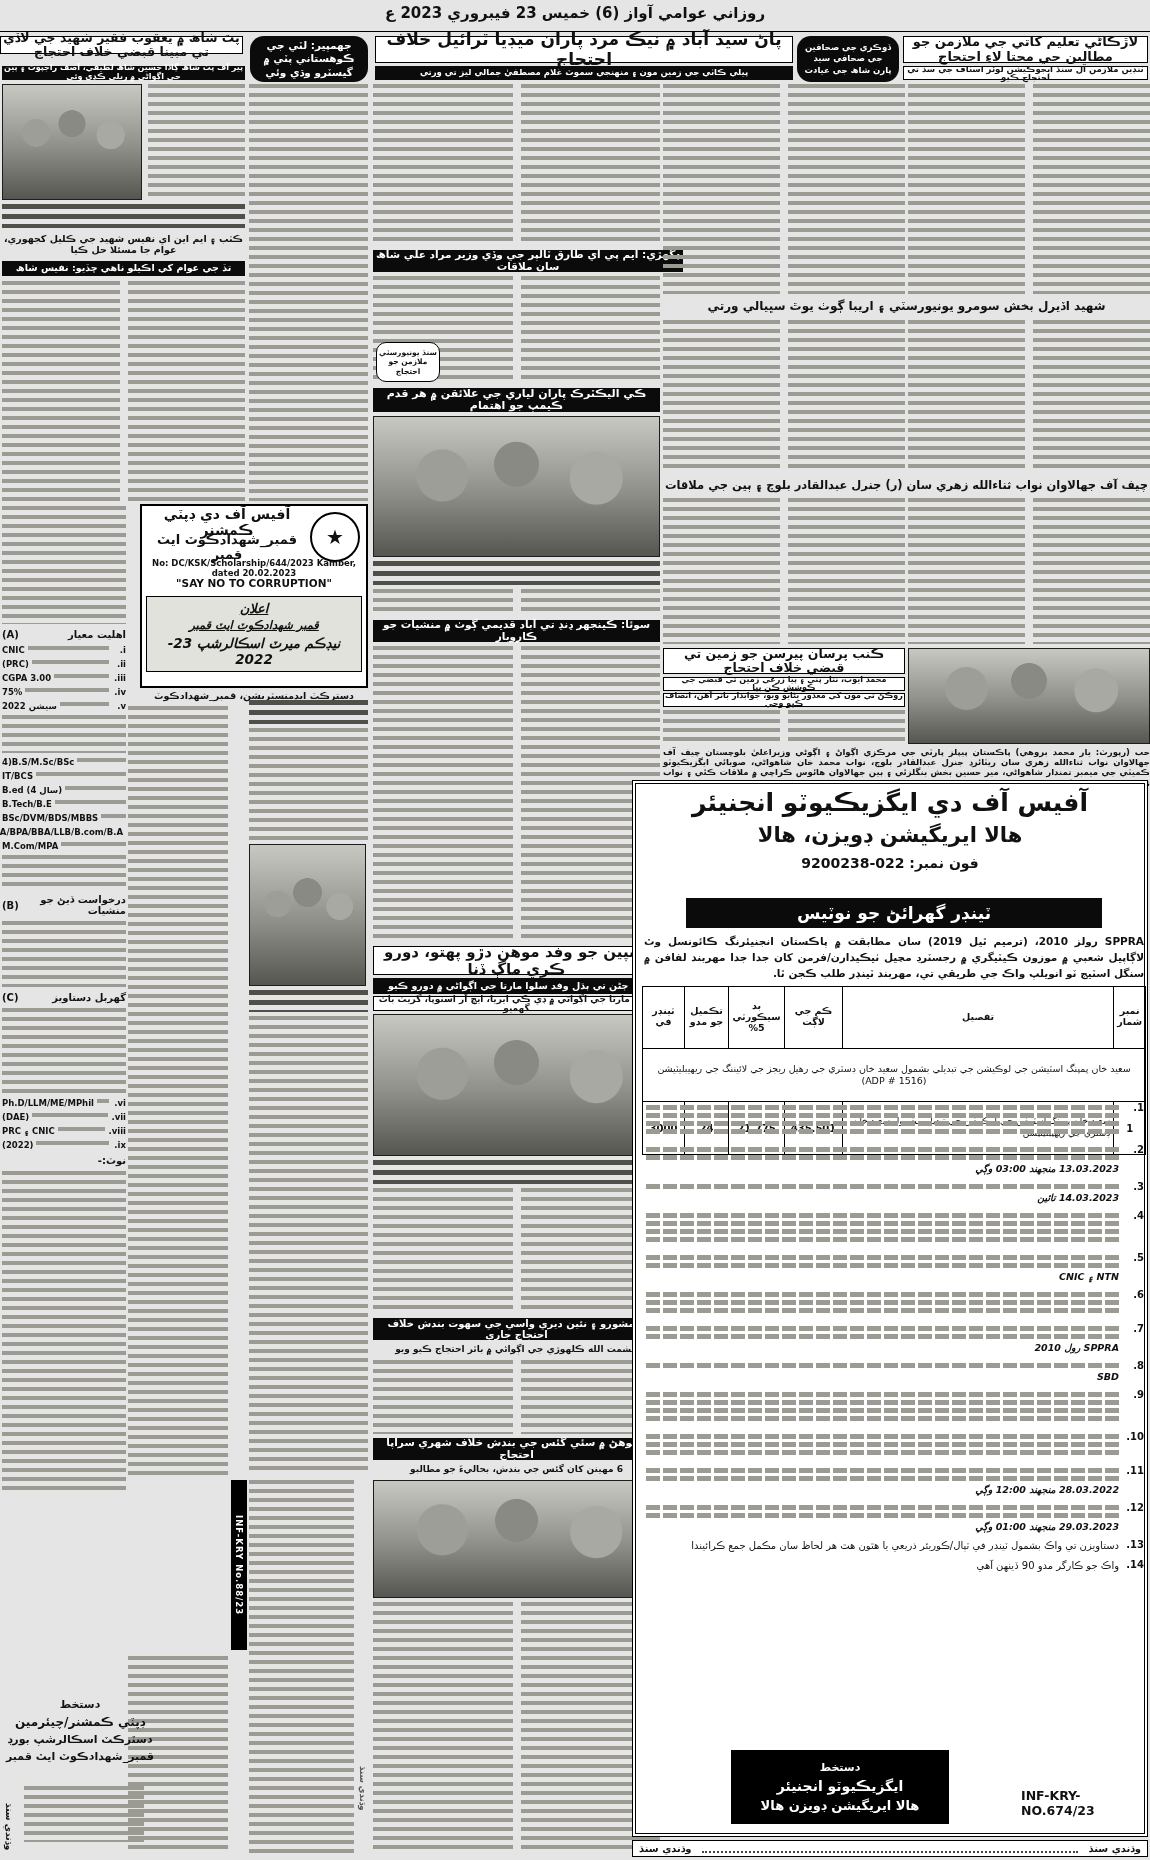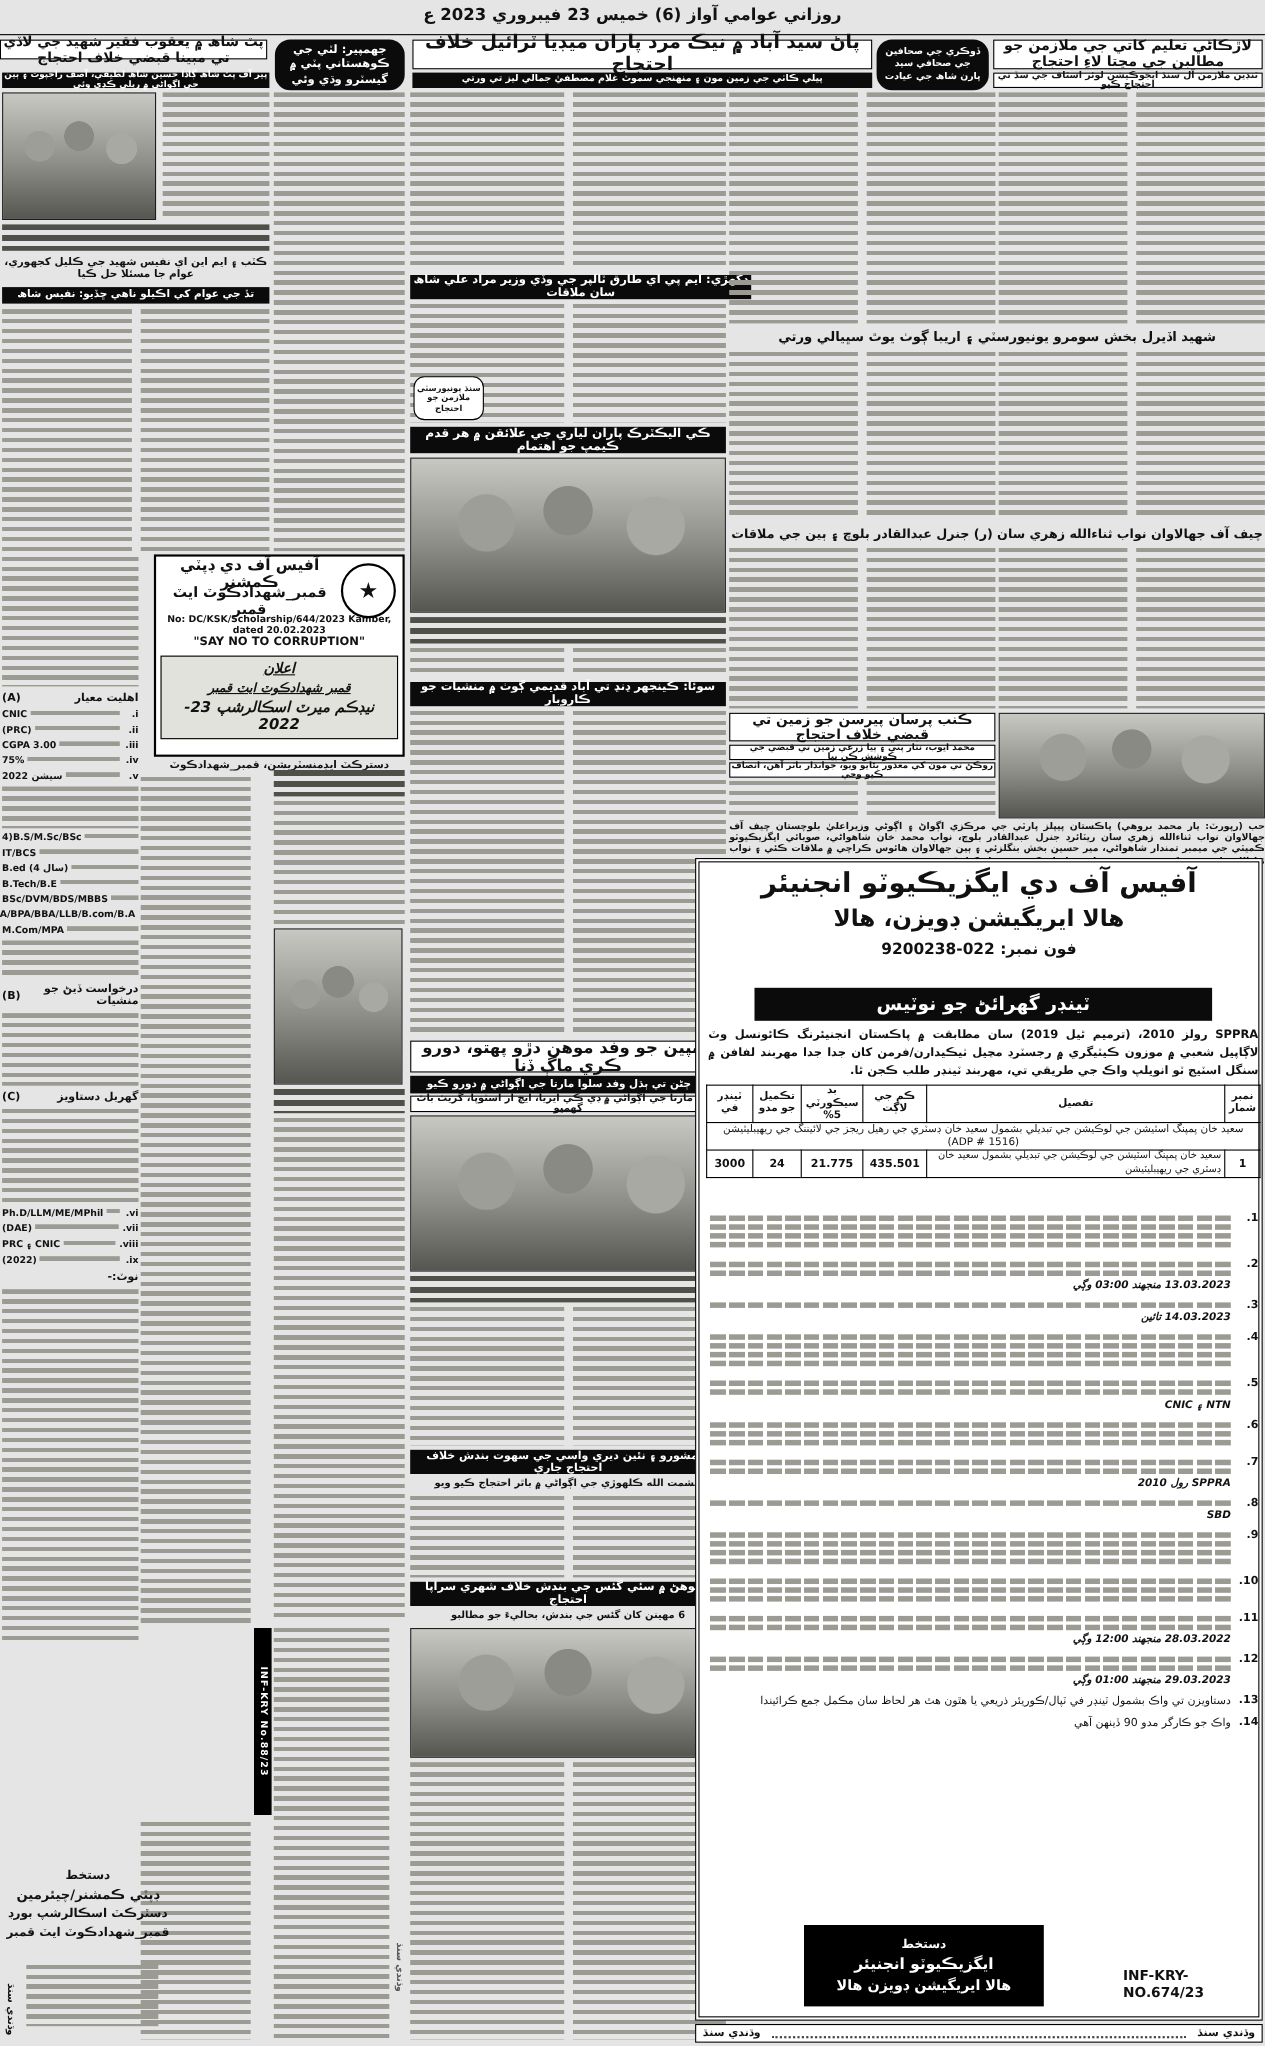--- a/index.html
+++ b/index.html
@@ -22,21 +22,21 @@
     linear-gradient(180deg,#c8c8c2,#8f8f89 55%,#565650);}
   .photo.banners{background:
     linear-gradient(#f2f2ed,#dcdcd5) no-repeat 12% 14%/34% 22%,
     linear-gradient(#ededе8,#d8d8d1) no-repeat 80% 10%/28% 24%,
     radial-gradient(circle at 30% 70%,#6f6f69 0 9%,rgba(0,0,0,0) 9.5%),
     radial-gradient(circle at 60% 72%,#7a7a74 0 9%,rgba(0,0,0,0) 9.5%),
     linear-gradient(180deg,#bdbdb7,#82827c 60%,#4e4e48);}
   .vtext{writing-mode:vertical-rl;display:flex;align-items:center;justify-content:center;}
   .infbar{background:#000;color:#fff;font-weight:bold;font-size:8.5px;letter-spacing:1px;}
   .ttable{width:100%;border-collapse:collapse;direction:rtl;}
-  .ttable th,.ttable td{border:1.2px solid #000;padding:0 3px;font-size:9.5px;vertical-align:middle;text-align:center;}
+  .ttable th,.ttable td{border:1.2px solid #000;padding:14px 3px;font-size:9.5px;vertical-align:middle;text-align:center;}
   .ttable th{font-weight:bold;line-height:1.15;}
   .ttable td.detail{text-align:right;font-size:9px;line-height:1.3;}
   .ttable td.num{font-weight:bold;font-size:10px;}
   .trow{display:flex;gap:5px;margin-bottom:7px;}
   .tnum{min-width:20px;font-size:10px;font-weight:bold;text-align:right;}
   .tcontent{flex:1;}
   .wline{height:5px;margin:3px 0;background:repeating-linear-gradient(to left,#9b9b93 0 14px,rgba(0,0,0,0) 14px 17px);}
   .tfrag{font-size:9.5px;font-weight:bold;display:block;text-align:right;margin-top:1px;font-style:italic;}
   .ttext{font-size:10px;line-height:1.3;text-align:justify;display:block;}
   .sigbox{background:#000;color:#fff;text-align:center;display:flex;flex-direction:column;justify-content:center;gap:4px;font-weight:bold;}

